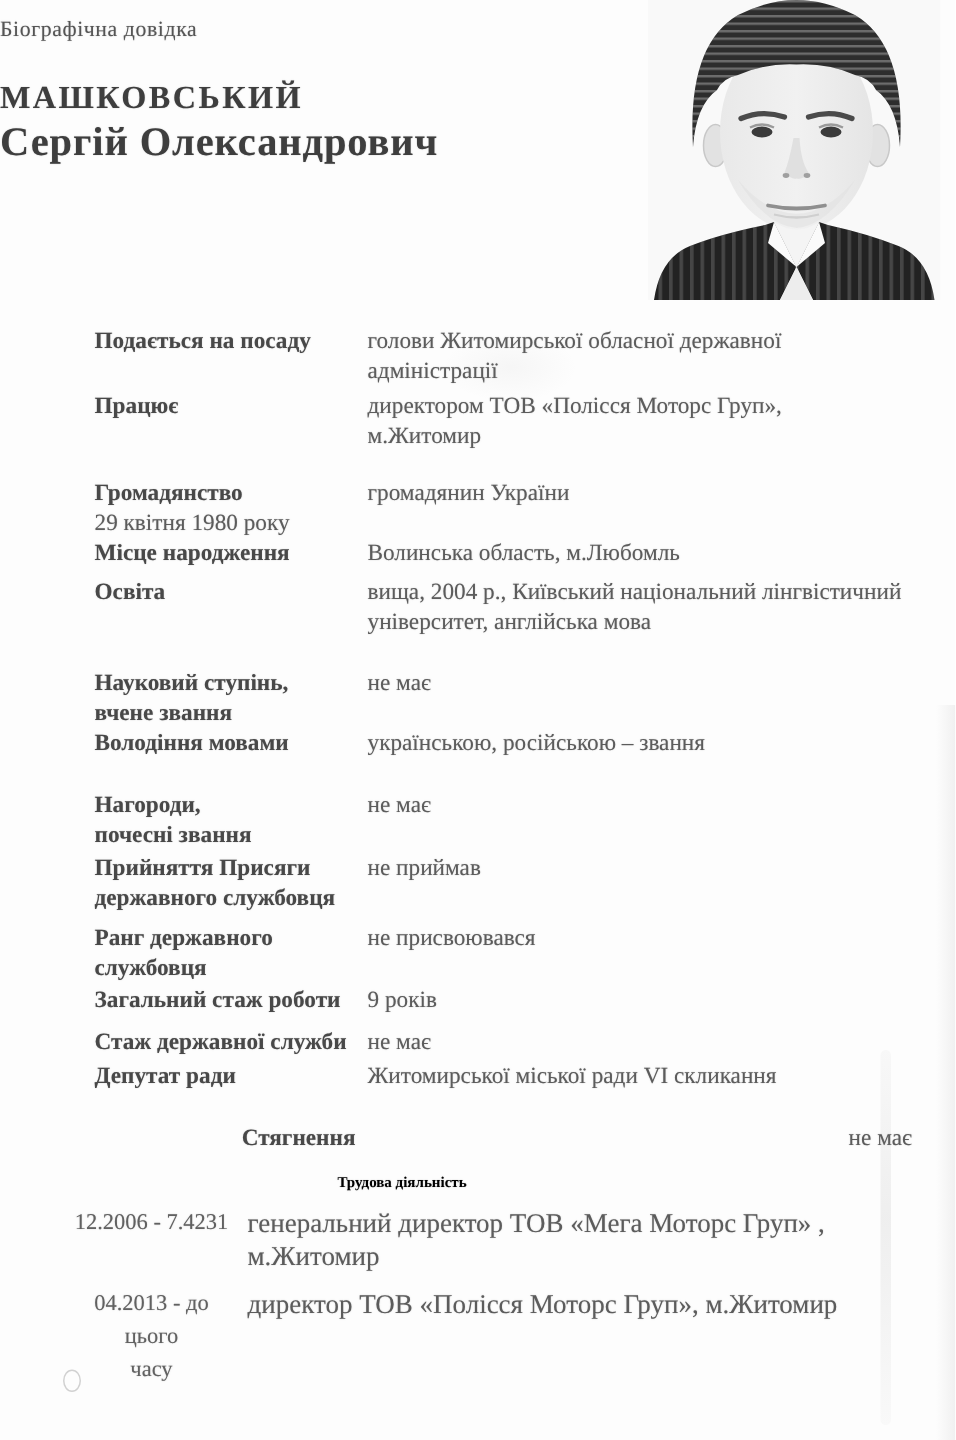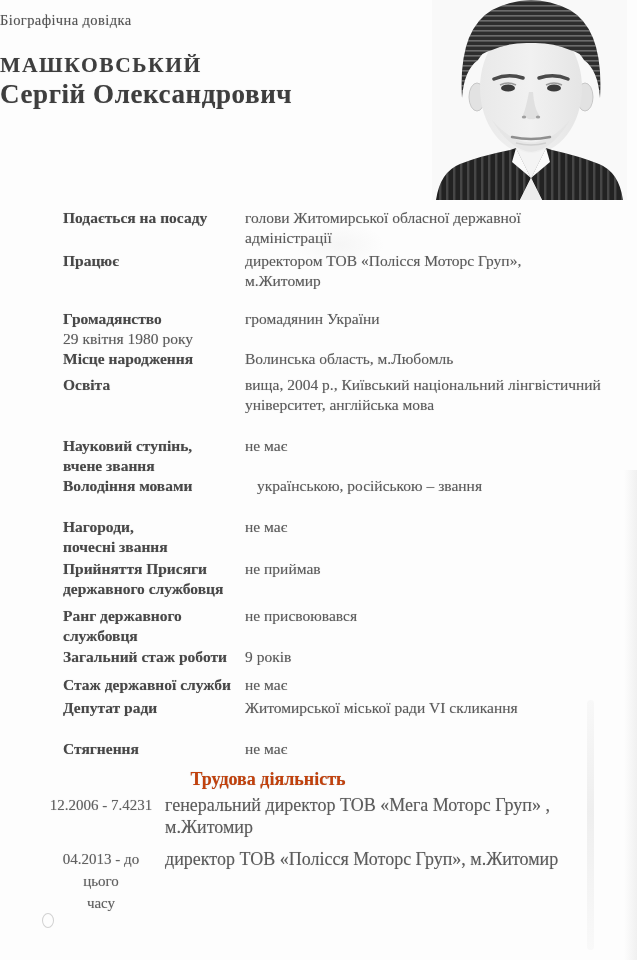--- a/index.html
+++ b/index.html
@@ -43,21 +43,21 @@
   
   .photo {
     position: absolute;
     left: 432px;
     top: 0;
     width: 195px;
     height: 200px;
   }
 
   
-  .content { position: absolute; left: 0; top: 208px; width: 620px; }
+  .content { position: absolute; left: 0; top: 218px; width: 620px; }
   .fields { margin-left: 63px; width: 545px; }
   .row { display: grid; grid-template-columns: 182px 1fr; }
   .label {
     font-weight: bold;
     font-size: 15.5px;
     line-height: 20px;
     color: #484848;
     white-space: pre-line;
     padding-right: 8px;
   }
@@ -67,37 +67,37 @@
     color: #5c5c5c;
     white-space: pre-line;
   }
   .row:nth-child(1)  { margin-top: 0; }
   .row:nth-child(2)  { margin-top: 3px; }
   .row:nth-child(3)  { margin-top: 18px; }
   .row:nth-child(4)  { margin-top: 0; }
   .row:nth-child(5)  { margin-top: 0; }
   .row:nth-child(6)  { margin-top: 6px; }
   .row:nth-child(7)  { margin-top: 21px; }
-  .row:nth-child(8)  { margin-top: 0; gap: 12px; }
+  .row:nth-child(8)  { margin-top: 0; }
   .row:nth-child(9)  { margin-top: 21px; }
   .row:nth-child(10) { margin-top: 2px; }
   .row:nth-child(11) { margin-top: 7px; }
   .row:nth-child(12) { margin-top: 1px; }
   .row:nth-child(13) { margin-top: 8px; }
   .row:nth-child(14) { margin-top: 3px; }
-  .row:nth-child(15) { margin-top: 21px; }
+  .row:nth-child(15) { margin-top: 21px; text-align: right; }
 
   .work-title {
     margin-top: 10px;
     width: 536px;
     text-align: center;
     font-weight: bold;
-    font-size: 18px;
+    font-size: 10px;
     line-height: 20px;
-    color: #c2410c;
+    color: #000000;
   }
   .work-entries { margin-top: 5px; margin-left: 45px; width: 565px; }
   .entry { display: grid; grid-template-columns: 112px 1fr; column-gap: 8px; }
   .entry:nth-child(2) { margin-top: 10px; }
   .period {
     font-size: 15px;
     line-height: 22px;
     color: #616161;
     text-align: center;
     white-space: pre-line;

